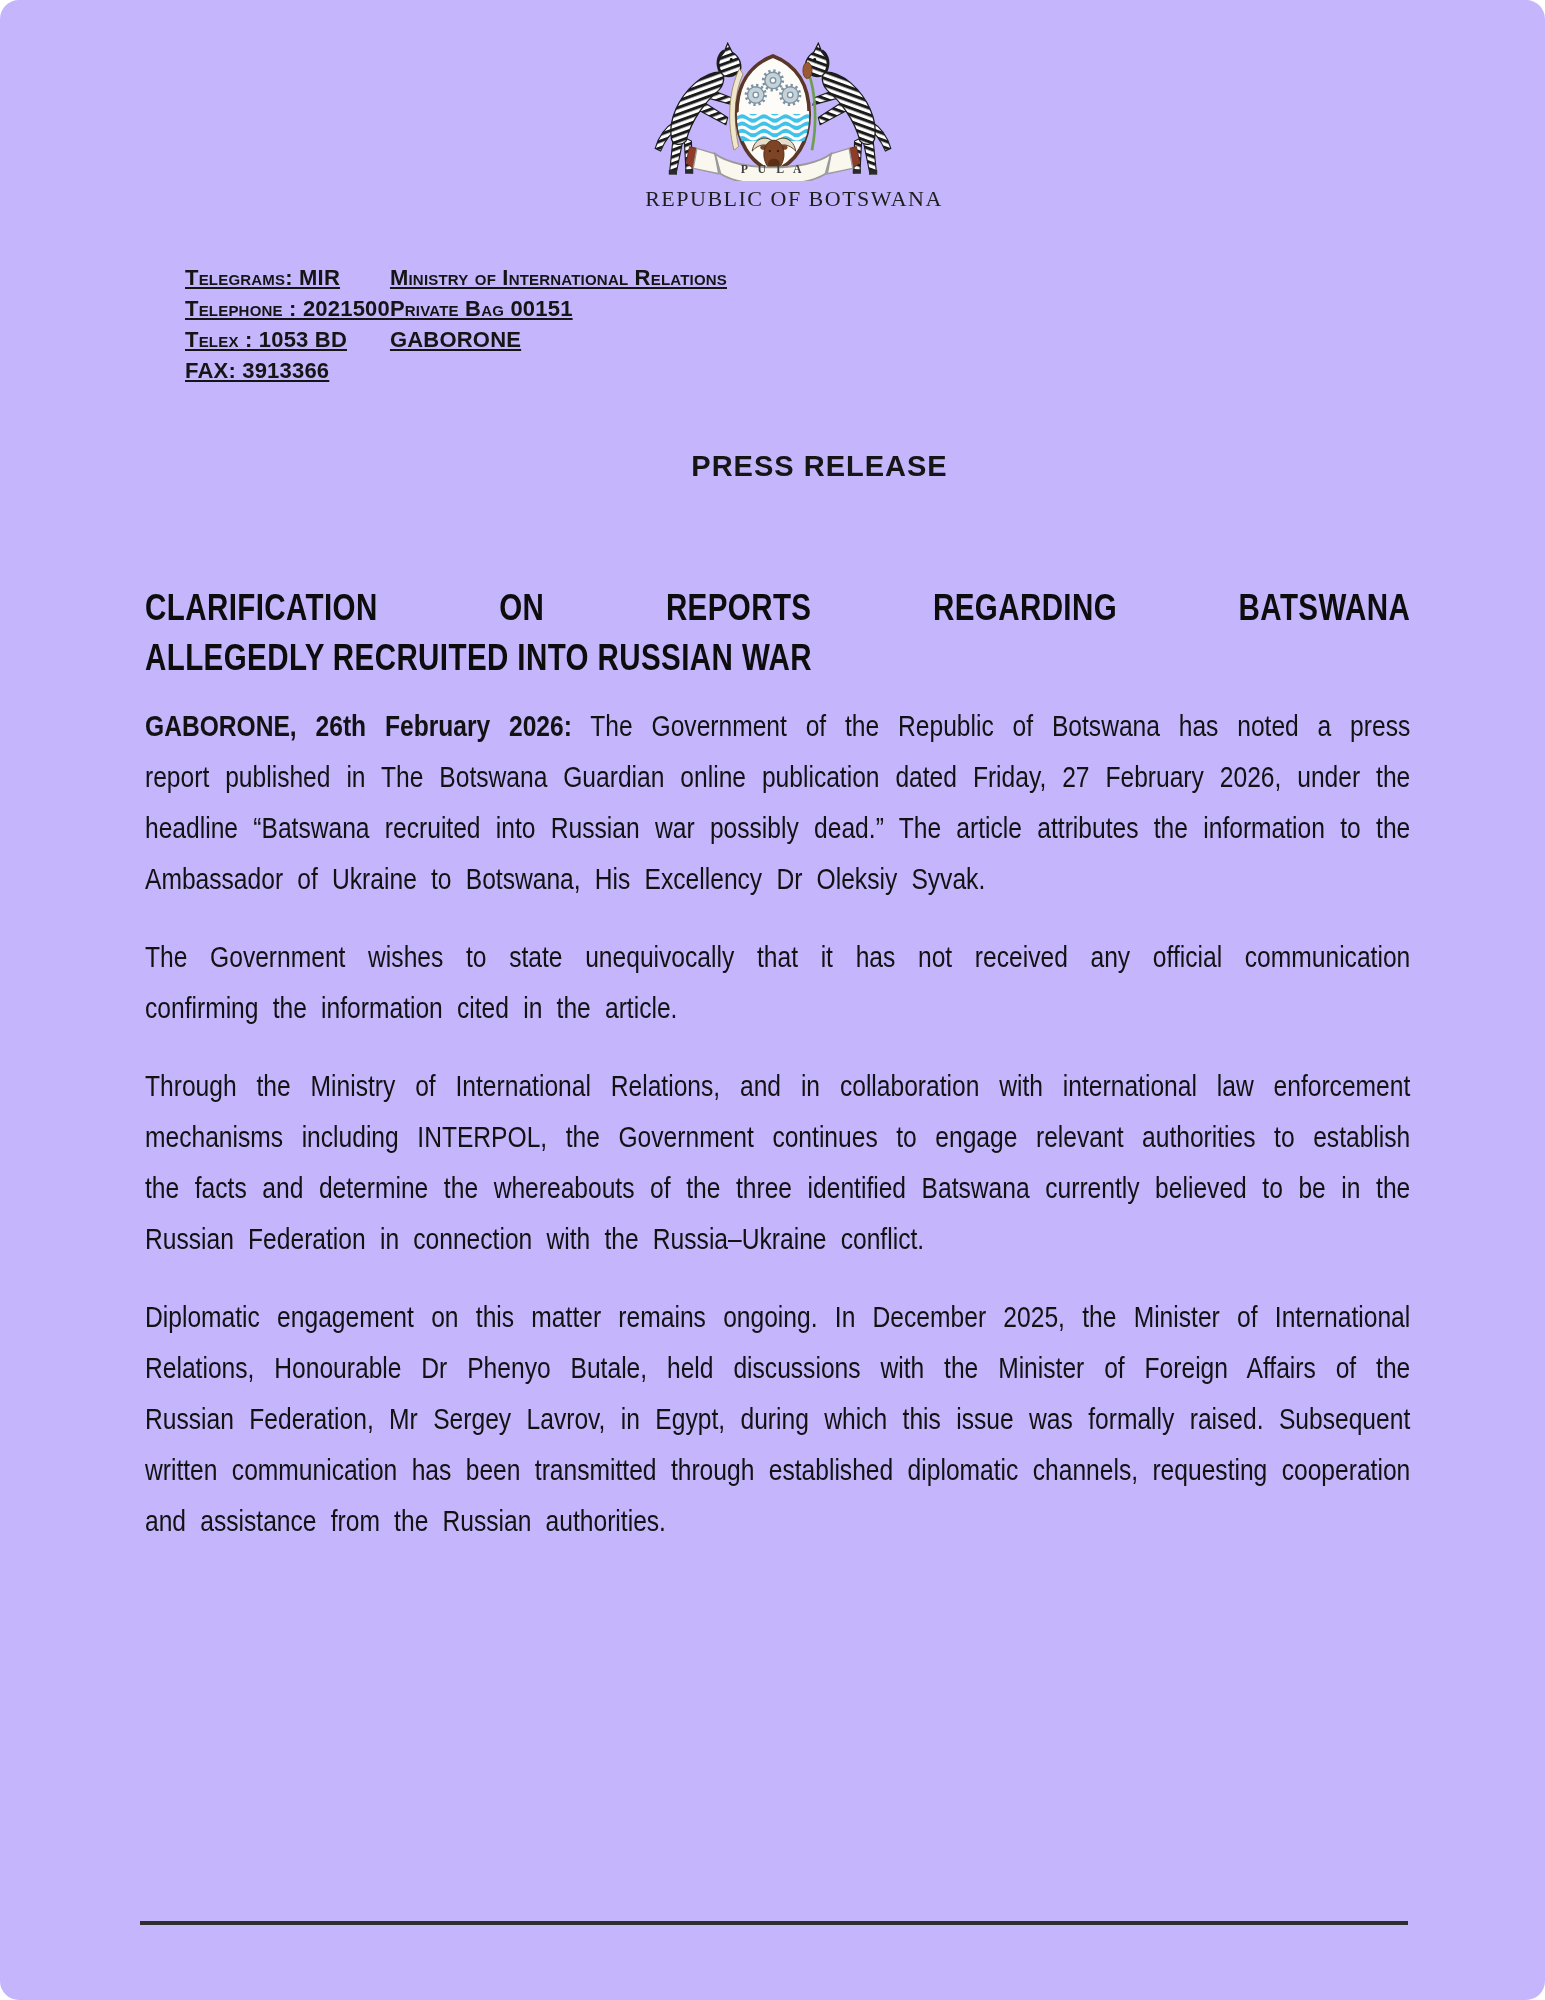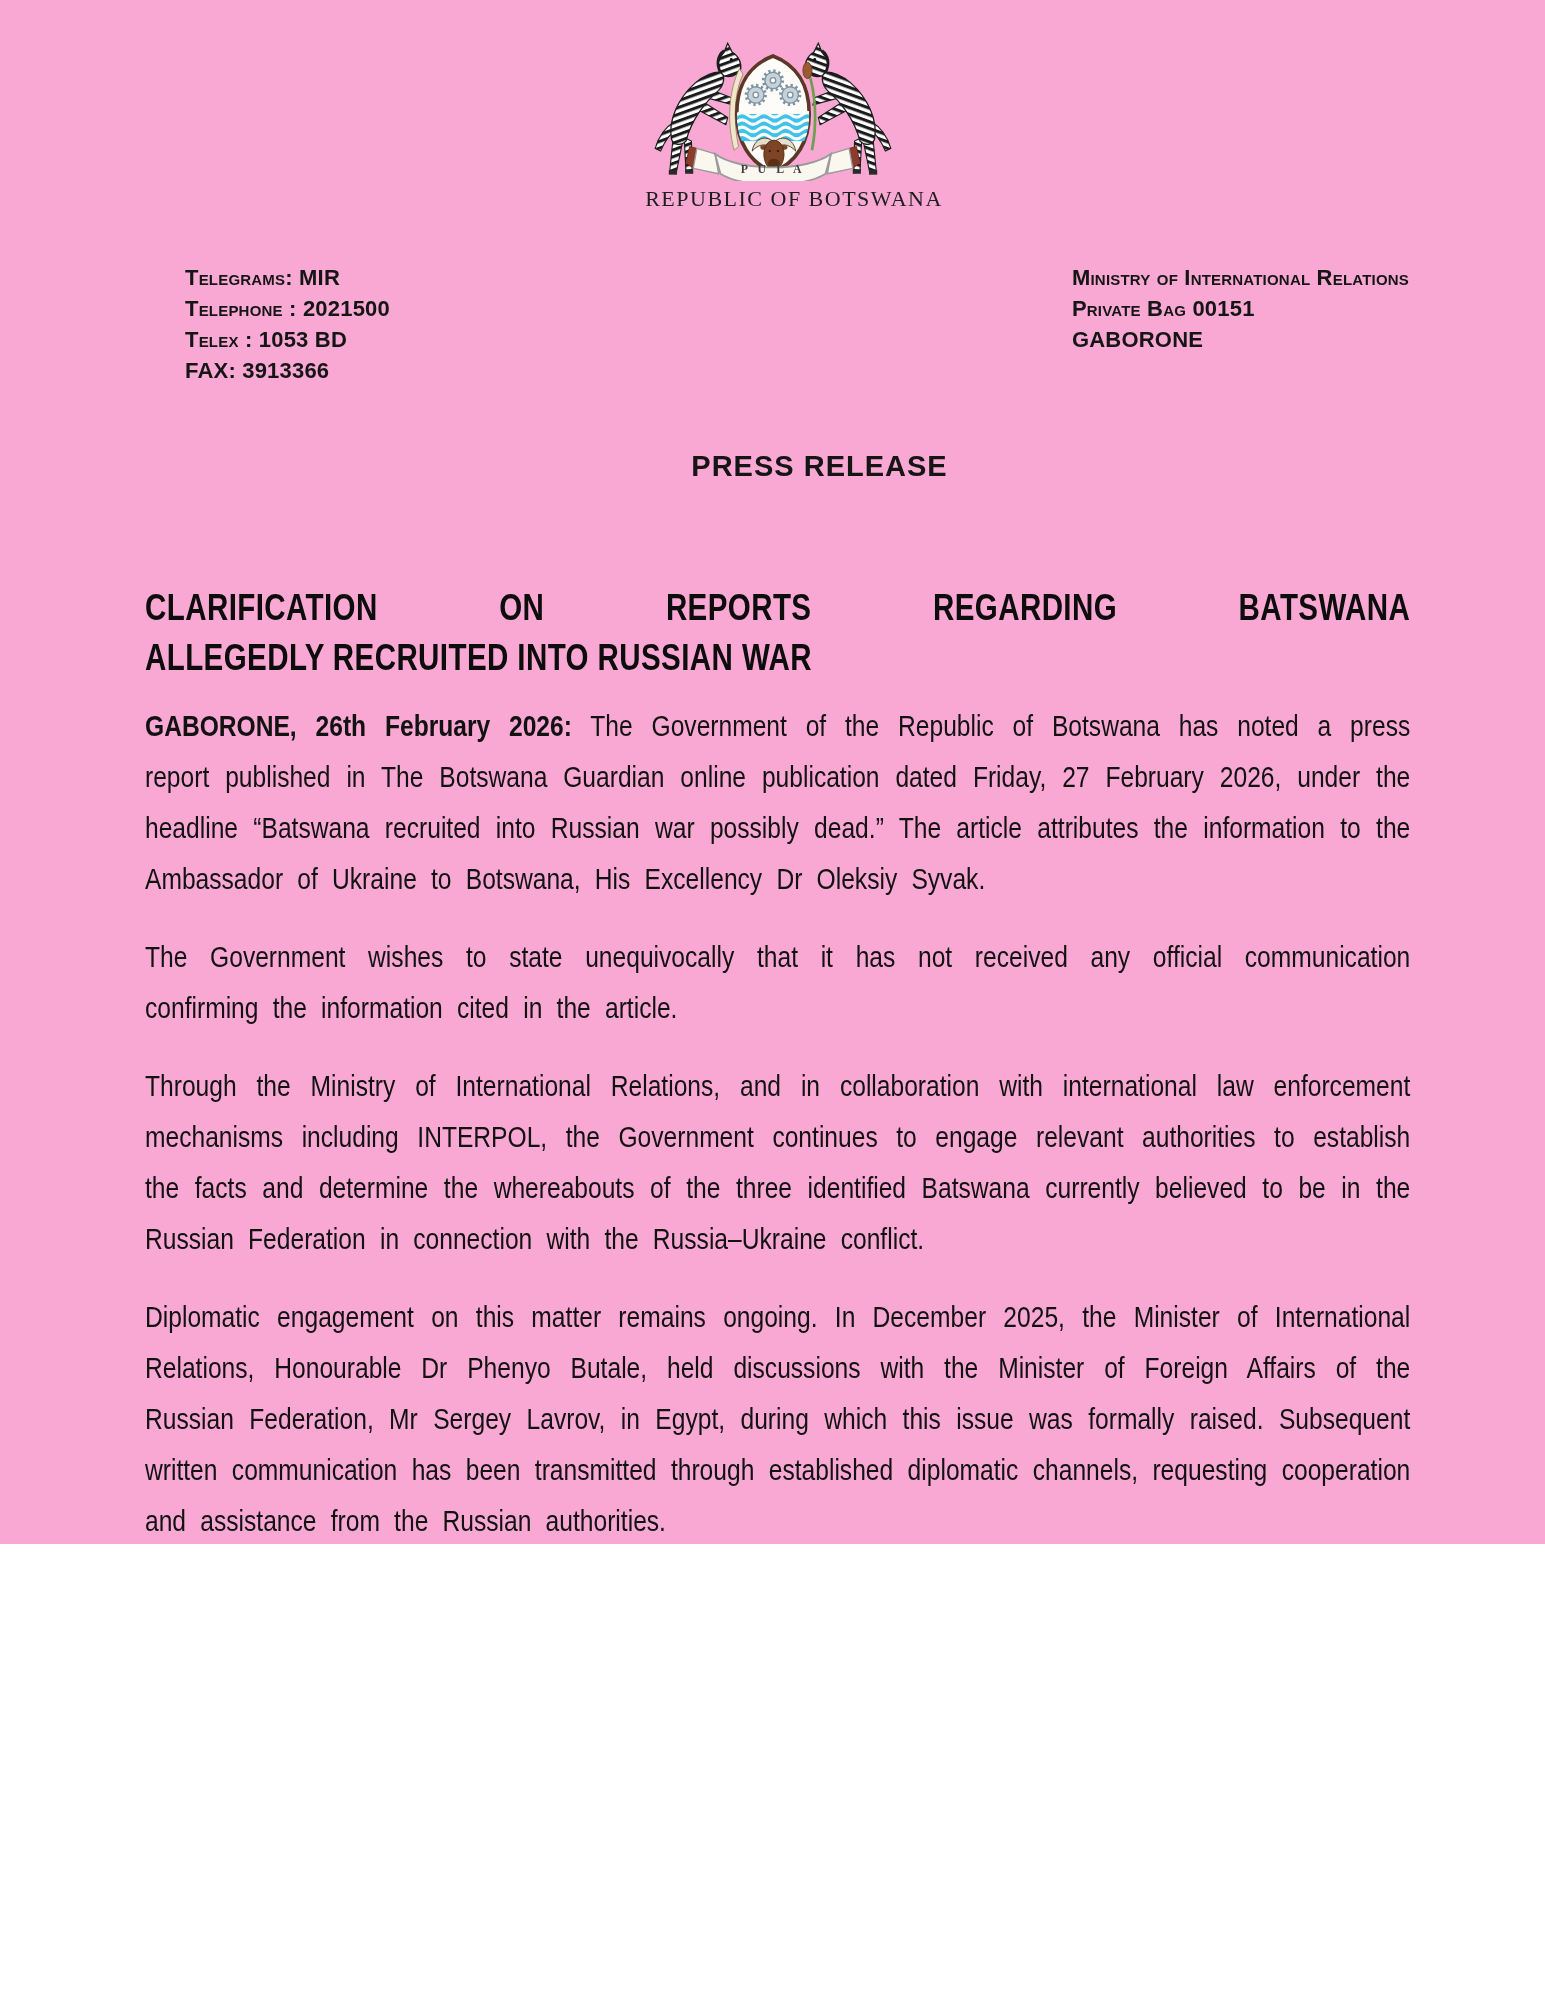--- a/index.html
+++ b/index.html
@@ -1,32 +1,32 @@
 <!DOCTYPE html>
 <html><head>
 <meta charset="utf-8">
 <style>
   html, body { margin:0; padding:0; background:#ffffff; }
   .page {
-    position:relative; width:1545px; height:1544px; background:#f9a8d4;
-    font-family:"Liberation Sans", sans-serif; color:#151515; overflow:hidden;
+    position:relative; width:1545px; height:2000px; background:#c4b5fd;
+    font-family:"Liberation Sans", sans-serif; color:#151515; overflow:hidden;border-radius:19px;
   }
 
   
   .emblem-block { position:absolute; top:36px; left:0; width:100%; text-align:center; }
   .emblem-svg { width:272px; height:145px; display:inline-block; }
   .emblem-caption {
     font-family:"Liberation Serif", serif; font-size:22px; letter-spacing:1.5px;
     color:#1e1e1e; margin-top:1px;margin-left:43px;
   }
 
   
   .contact-row {
-    position:absolute; top:262px; left:185px; right:136px;
-    display:flex; justify-content:space-between;
+    position:absolute; top:262px; left:185px; right:144px;
+    display:flex; justify-content:flex-start;text-decoration:underline;
   }
   .contact-block { font-weight:bold; font-size:22px; line-height:31px; font-variant:small-caps; letter-spacing:0.2px; }
   .contact-block.right { text-align:left; }
 
   
   .kicker {
     position:absolute; top:450px; left:0; width:100%;
     text-align:center; font-weight:bold; font-size:29px; letter-spacing:1px;padding-left:47px;
   }
 

